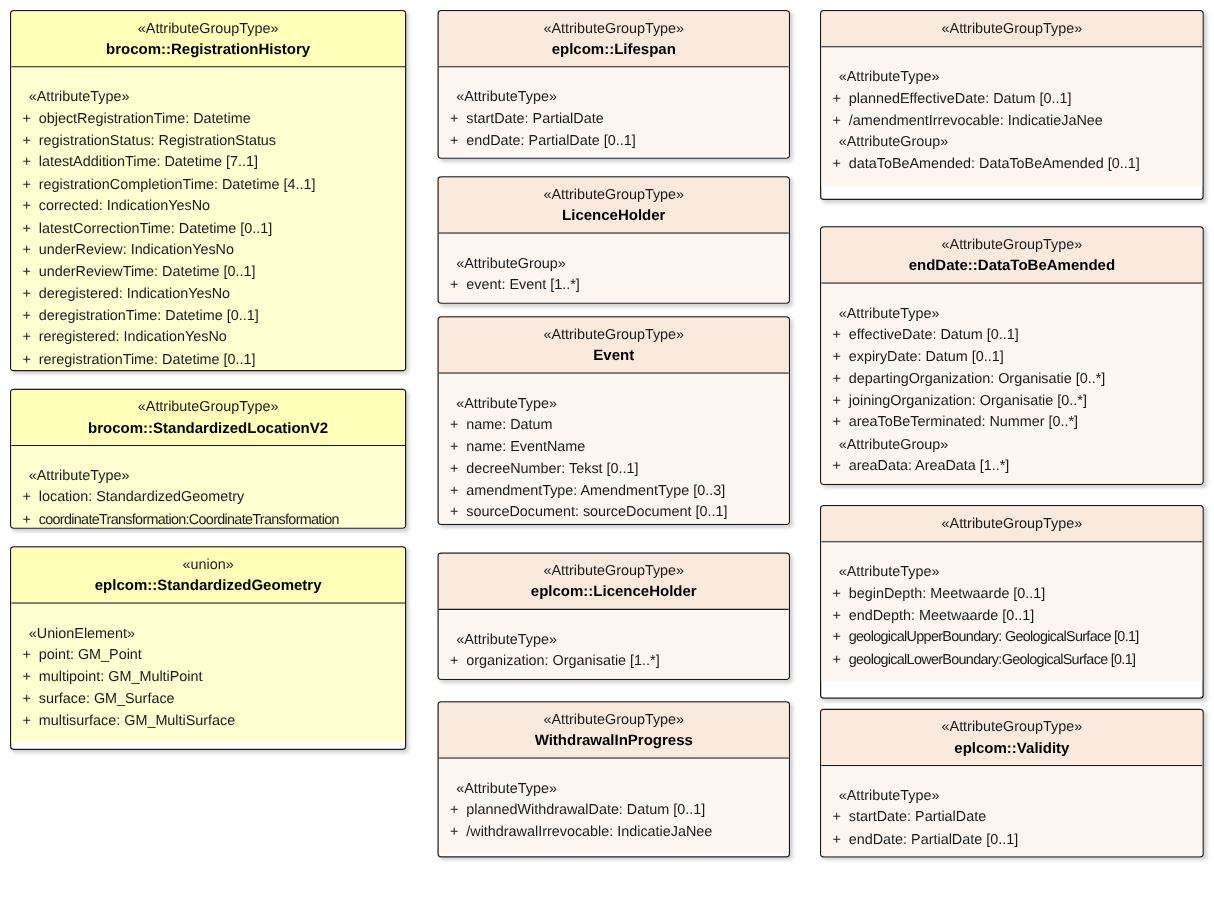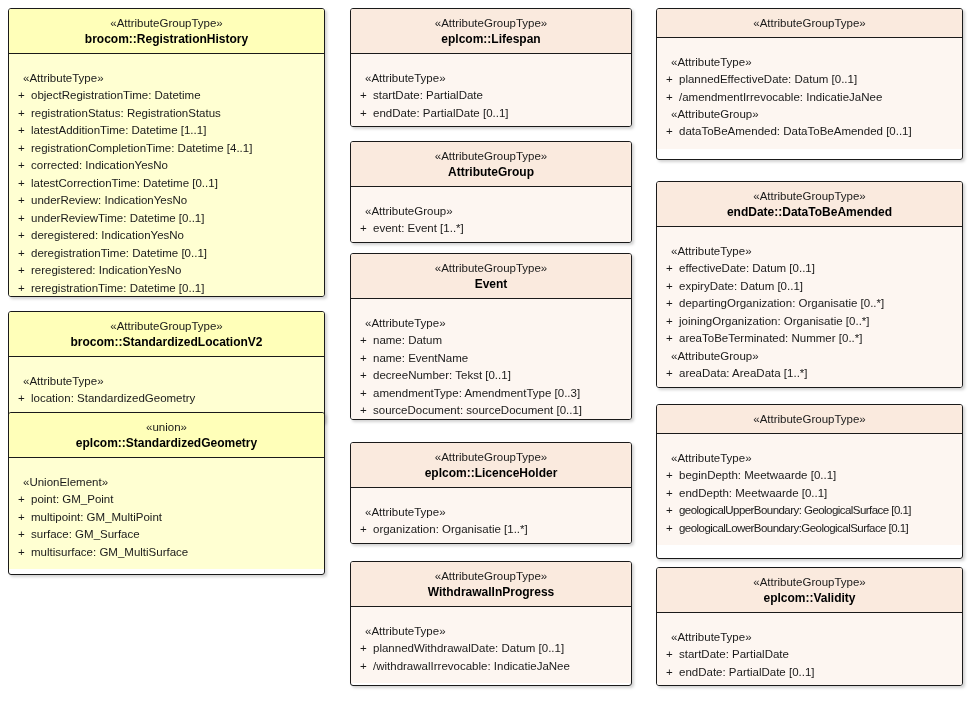--- a/index.html
+++ b/index.html
@@ -110,21 +110,21 @@
         <div class="attr-row">
           <span class="attr-vis">+</span>
           <span class="attr-text">objectRegistrationTime: Datetime</span>
         </div>
         <div class="attr-row">
           <span class="attr-vis">+</span>
           <span class="attr-text">registrationStatus: RegistrationStatus</span>
         </div>
         <div class="attr-row">
           <span class="attr-vis">+</span>
-          <span class="attr-text">latestAdditionTime: Datetime [1..1]</span>
+          <span class="attr-text">latestAdditionTime: Datetime [7..1]</span>
         </div>
         <div class="attr-row">
           <span class="attr-vis">+</span>
           <span class="attr-text">registrationCompletionTime: Datetime [4..1]</span>
         </div>
         <div class="attr-row">
           <span class="attr-vis">+</span>
           <span class="attr-text">corrected: IndicationYesNo</span>
         </div>
         <div class="attr-row">
@@ -167,21 +167,21 @@
         <div class="attr-row">
           <span class="attr-vis">+</span>
           <span class="attr-text">location: StandardizedGeometry</span>
         </div>
         <div class="attr-row">
           <span class="attr-vis">+</span>
           <span class="attr-text condensed">coordinateTransformation:CoordinateTransformation</span>
         </div>
       </div>
     </div>
-    <div class="uml-box pal-yellow" style="left: 8px; top: 412px; width: 317px; height: 163px;">
+    <div class="uml-box pal-yellow" style="left: 8px; top: 437px; width: 317px; height: 163px;">
       <div class="uml-head">
         <span class="stereo">«union»</span>
         <span class="cls-name">eplcom::StandardizedGeometry</span>
       </div>
       <div class="uml-body">
         <div class="grp-stereo">«UnionElement»</div>
         <div class="attr-row">
           <span class="attr-vis">+</span>
           <span class="attr-text">point: GM_Point</span>
         </div>
@@ -212,21 +212,21 @@
         </div>
         <div class="attr-row">
           <span class="attr-vis">+</span>
           <span class="attr-text">endDate: PartialDate [0..1]</span>
         </div>
       </div>
     </div>
     <div class="uml-box pal-peach" style="left: 350px; top: 141px; width: 282px; height: 102px;">
       <div class="uml-head">
         <span class="stereo">«AttributeGroupType»</span>
-        <span class="cls-name">AttributeGroup</span>
+        <span class="cls-name">LicenceHolder</span>
       </div>
       <div class="uml-body">
         <div class="grp-stereo">«AttributeGroup»</div>
         <div class="attr-row">
           <span class="attr-vis">+</span>
           <span class="attr-text">event: Event [1..*]</span>
         </div>
       </div>
     </div>
     <div class="uml-box pal-peach" style="left: 350px; top: 253px; width: 282px; height: 167px;">

